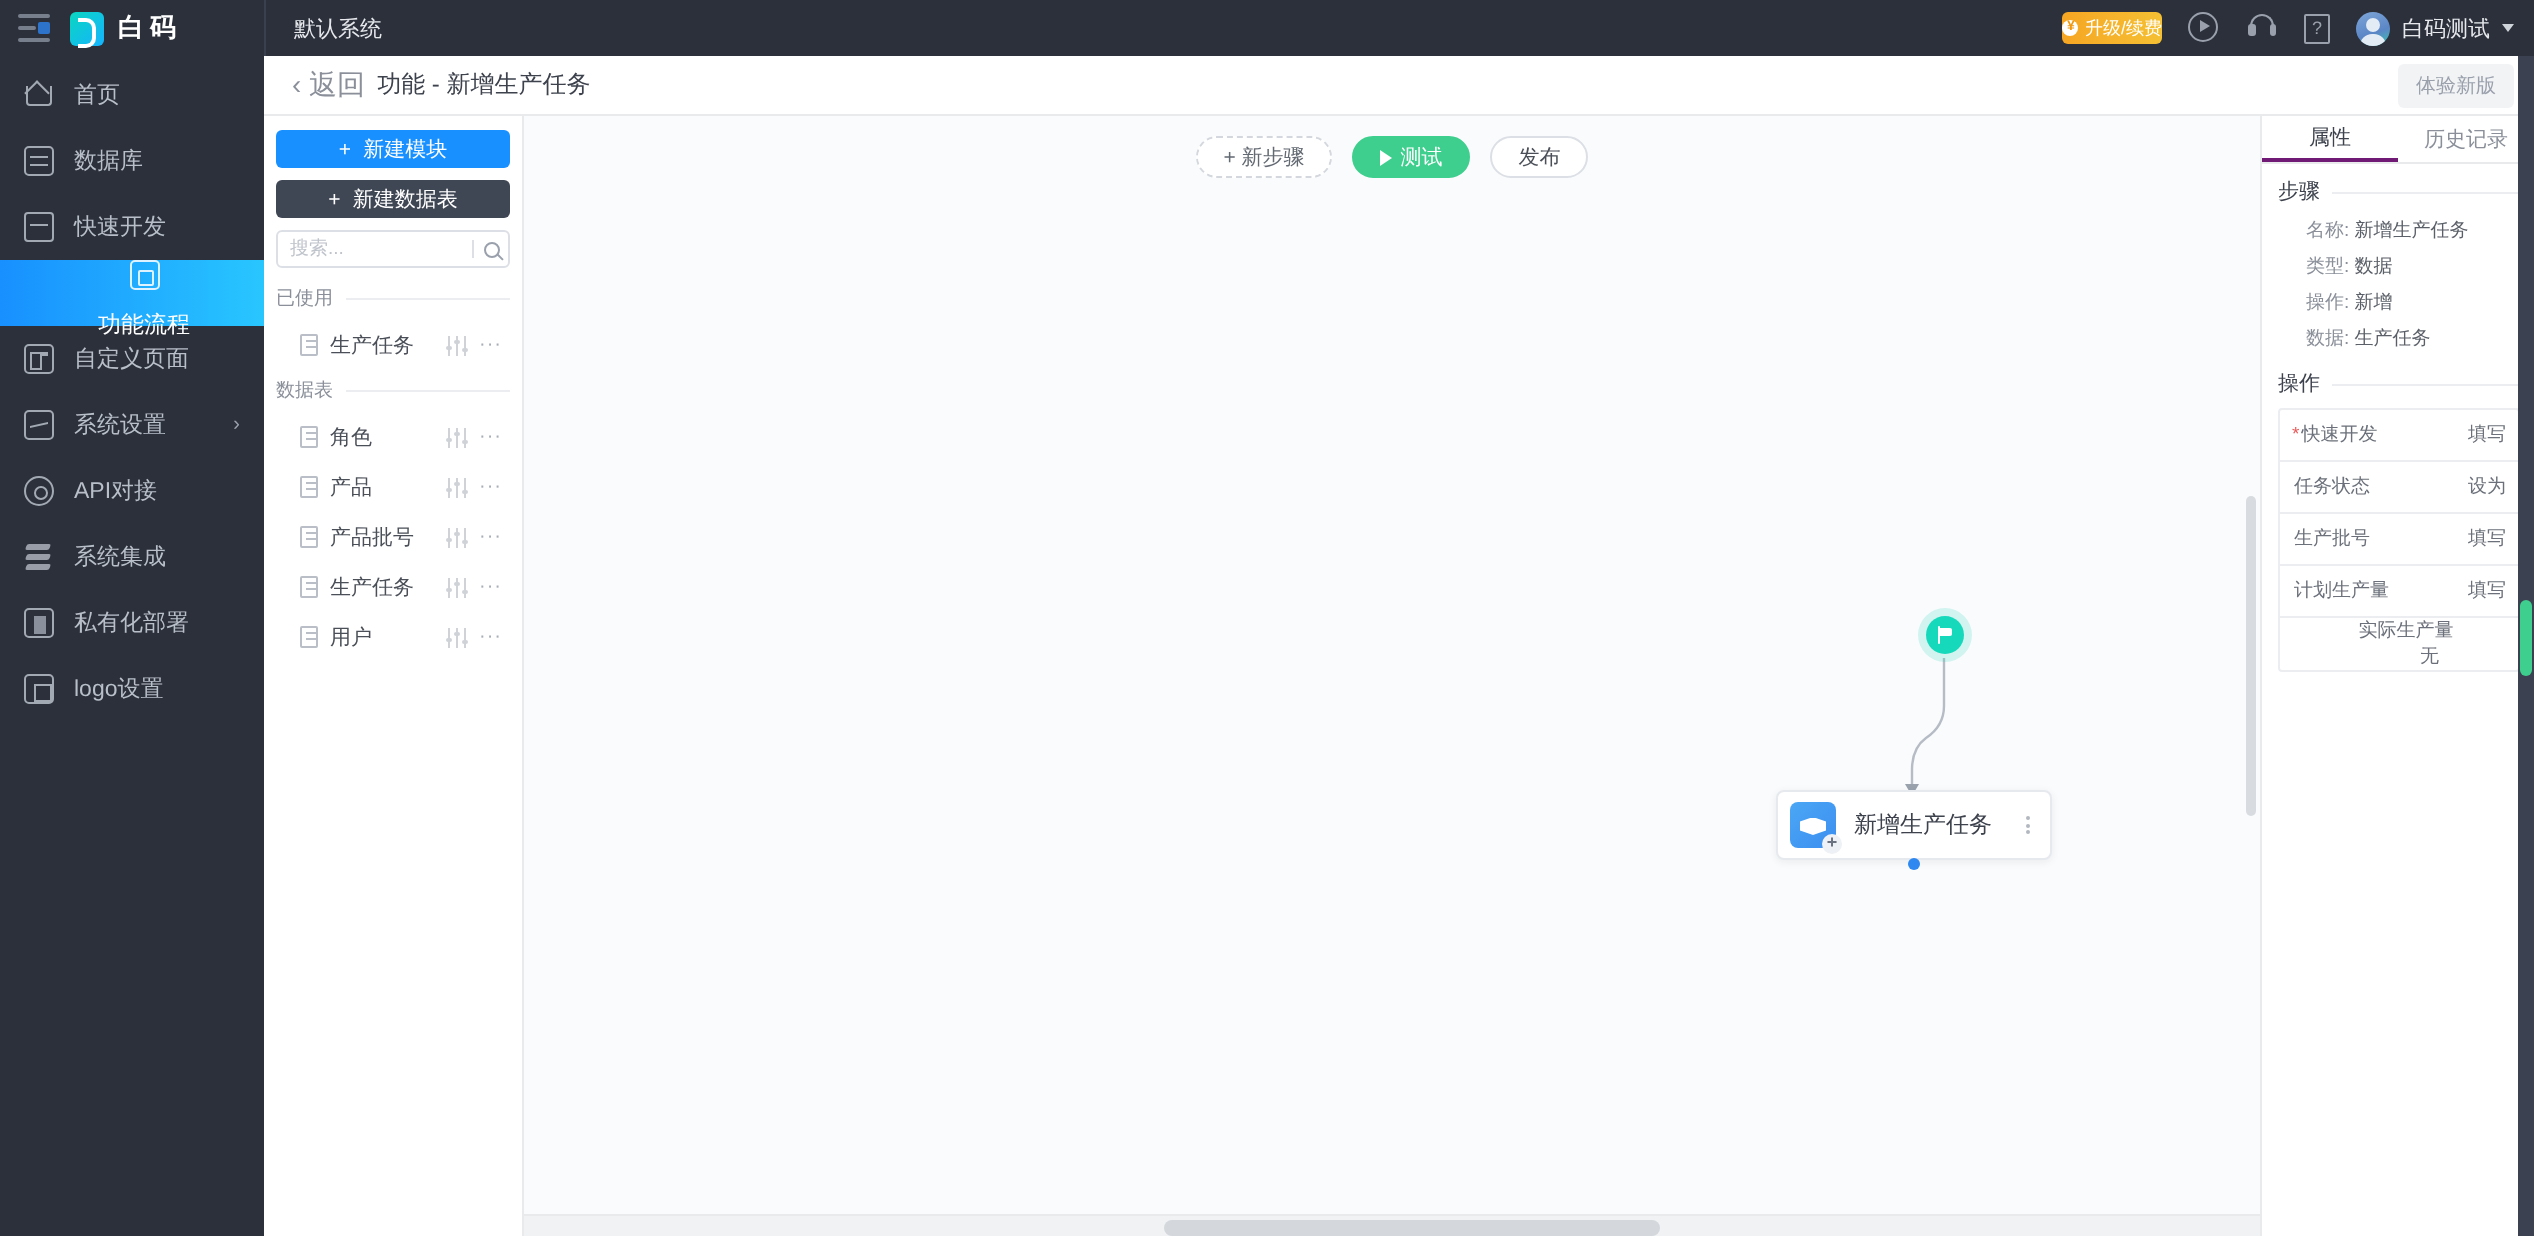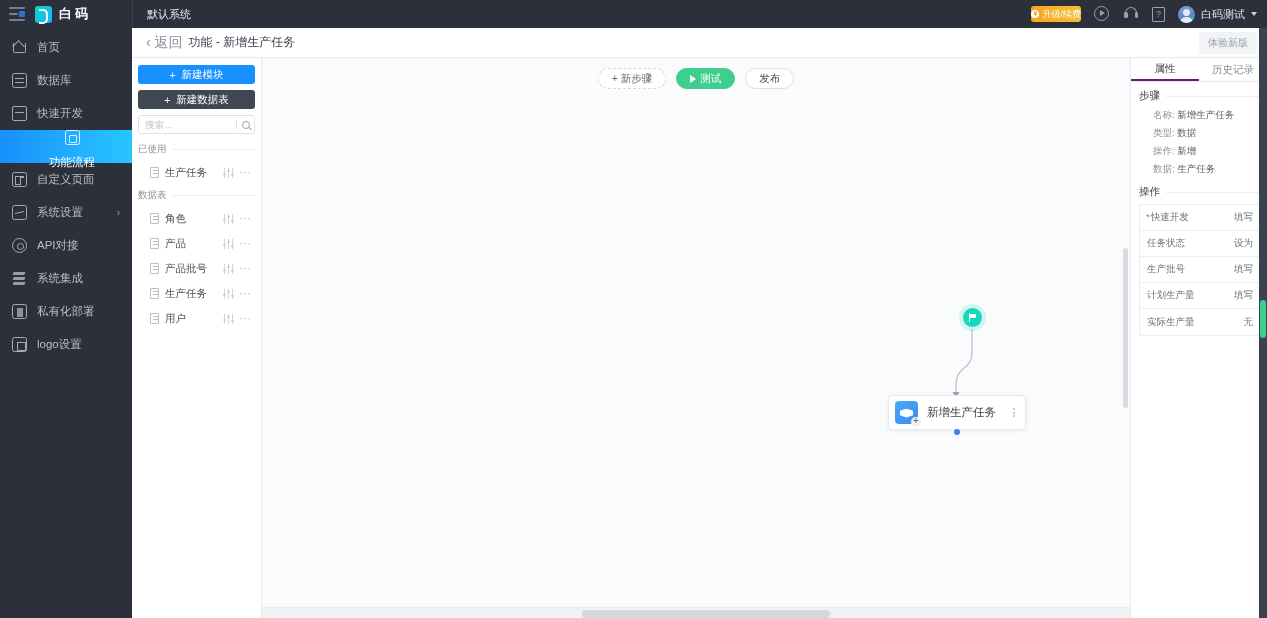--- a/index.html
+++ b/index.html
@@ -201,21 +201,21 @@
   .ptab { flex: 1; display: flex; align-items: center; justify-content: center; font-size: 10.5px;
     color: #8a8f99; cursor: pointer; }
   .ptab.active { color: #3d424d; border-bottom: 2px solid #701a75; }
   .pbody { flex: 1; padding: 7px 7px 0 8px; overflow: hidden; }
   .psec { display: flex; align-items: center; gap: 6px; font-size: 10.5px; color: #3d424d; margin-bottom: 3px; }
   .psec .line { flex: 1; height: 1px; background: #ebedf0; }
   .prow { font-size: 9.5px; color: #8a8f99; padding: 2.5px 0 2.5px 14px; }
   .prow b { font-weight: 400; color: #5a5f68; }
   .optable { border: 1px solid #ebedf0; border-radius: 2px; margin-top: 5px; }
   .oprow { display: flex; height: 26px; align-items: center; border-bottom: 1px solid #ebedf0; }
-  .oprow:last-child { border-bottom: 0; }
+  .oprow:last-child { border-bottom: 0; flex-direction: column; }
   .opname { flex: 1; font-size: 9.5px; color: #6b707a; padding-left: 6px; white-space: nowrap; overflow: hidden; }
   .opname .req { color: #e85a5a; margin-right: 1px; }
   .opval { width: 52px; text-align: right; padding-right: 6px; font-size: 9.5px; color: #6b707a; }
 
   
   .edge-scroll { position: absolute; right: 0; top: 28px; bottom: 0; width: 8px; background: #3b4150; z-index: 30; }
   .edge-thumb { position: absolute; left: 1px; top: 272px; width: 6px; height: 38px;
     background: #3ecf8e; border-radius: 3px; cursor: pointer; }
 </style>
 </head>

